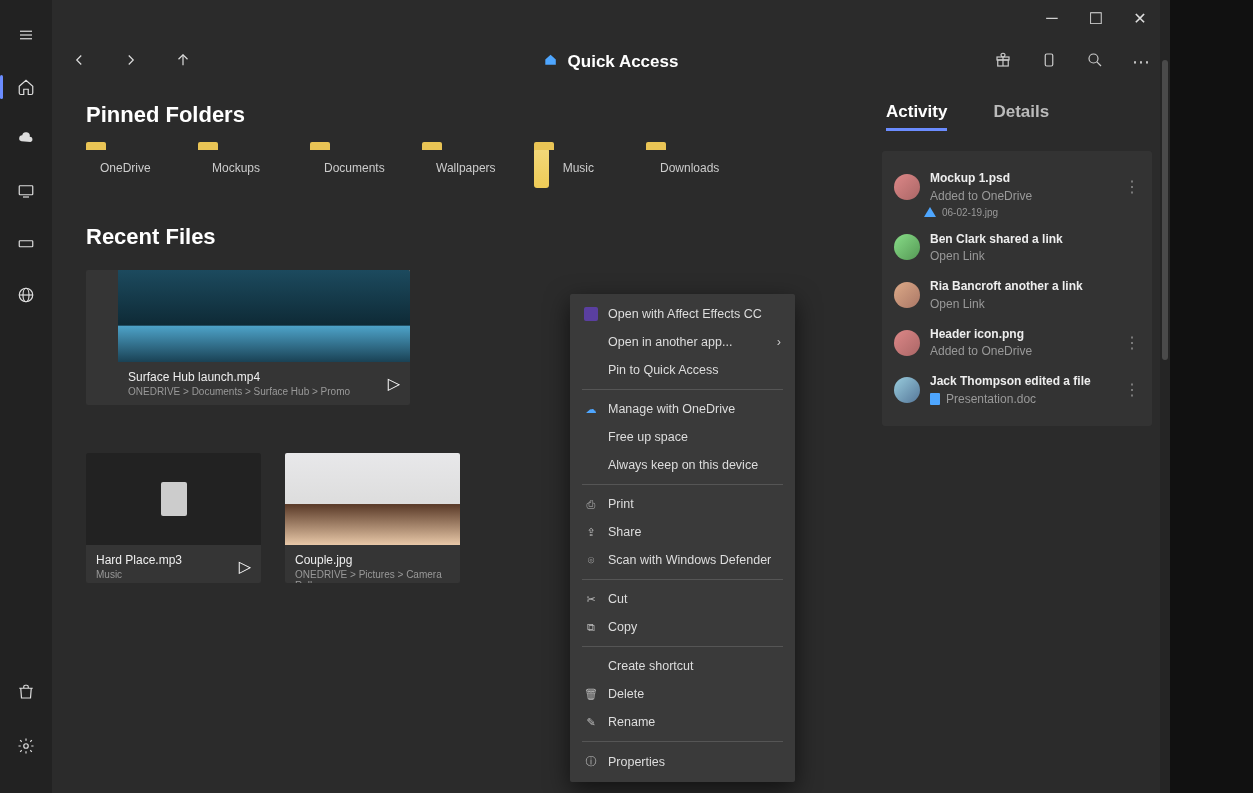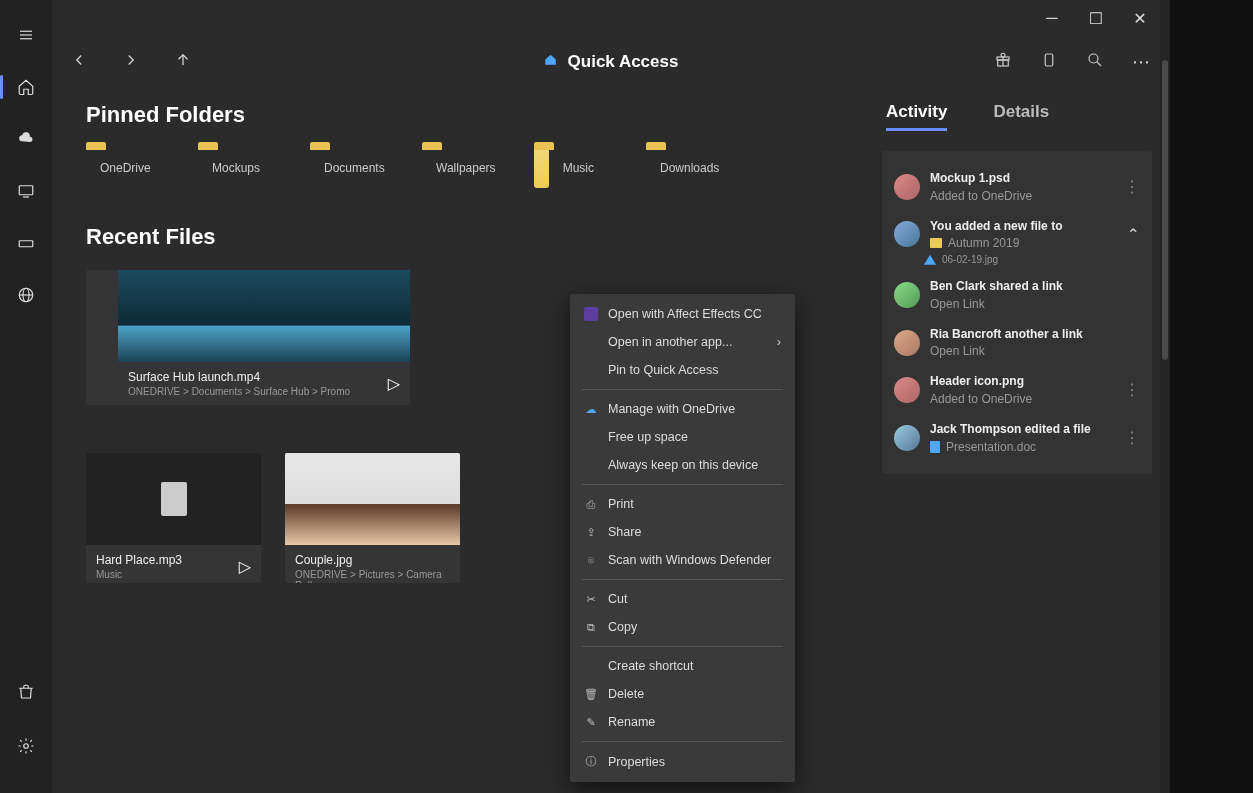--- a/index.html
+++ b/index.html
@@ -258,31 +258,20 @@
         </div>
         <div class="activity-list">
           <div class="act-item">
             <div class="avatar"></div>
             <div class="act-txt">
               <div class="act-title">Mockup 1.psd</div>
               <div class="act-sub">Added to OneDrive</div>
             </div>
             <div class="act-more">⋮</div>
           </div>
-          <div class="act-item">
-            <div class="avatar" style="background:linear-gradient(135deg,#8ad,#479);"></div>
-            <div class="act-txt">
-              <div class="act-title">You added a new file to</div>
-              <div class="act-sub">
-                    <span class="folder-mini"></span>
-                    <span>Autumn 2019</span>
-                  </div>
-            </div>
-            <div class="act-expand">⌃</div>
-          </div>
           <div class="sub-indent">
                 <span class="img-mini"></span>
                 <span>06-02-19.jpg</span>
               </div>
 
           <div class="act-item">
             <div class="avatar" style="background:linear-gradient(135deg,#8d8,#595);"></div>
             <div class="act-txt">
               <div class="act-title">Ben Clark shared a link</div>
               <div class="act-sub">Open Link</div>

